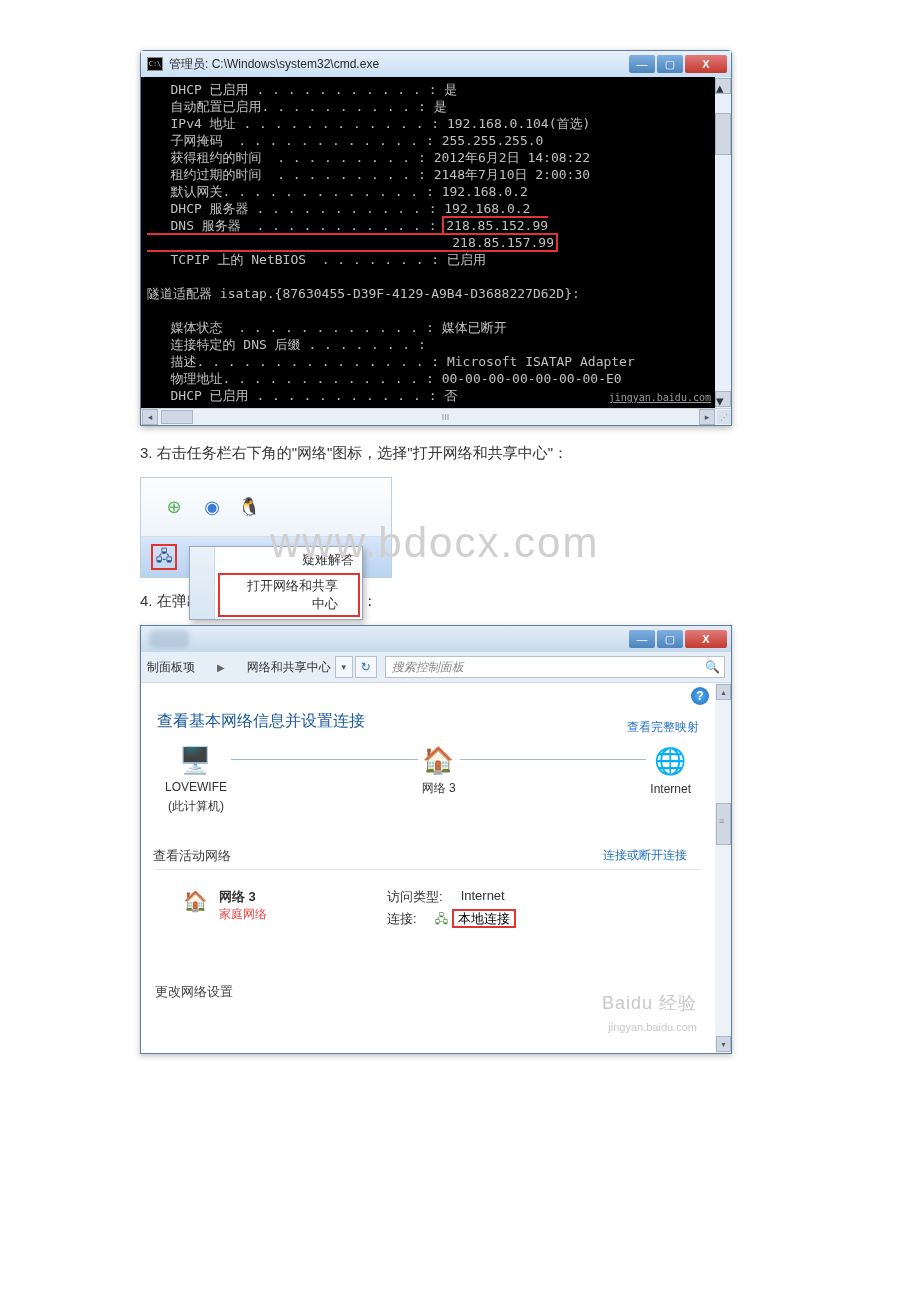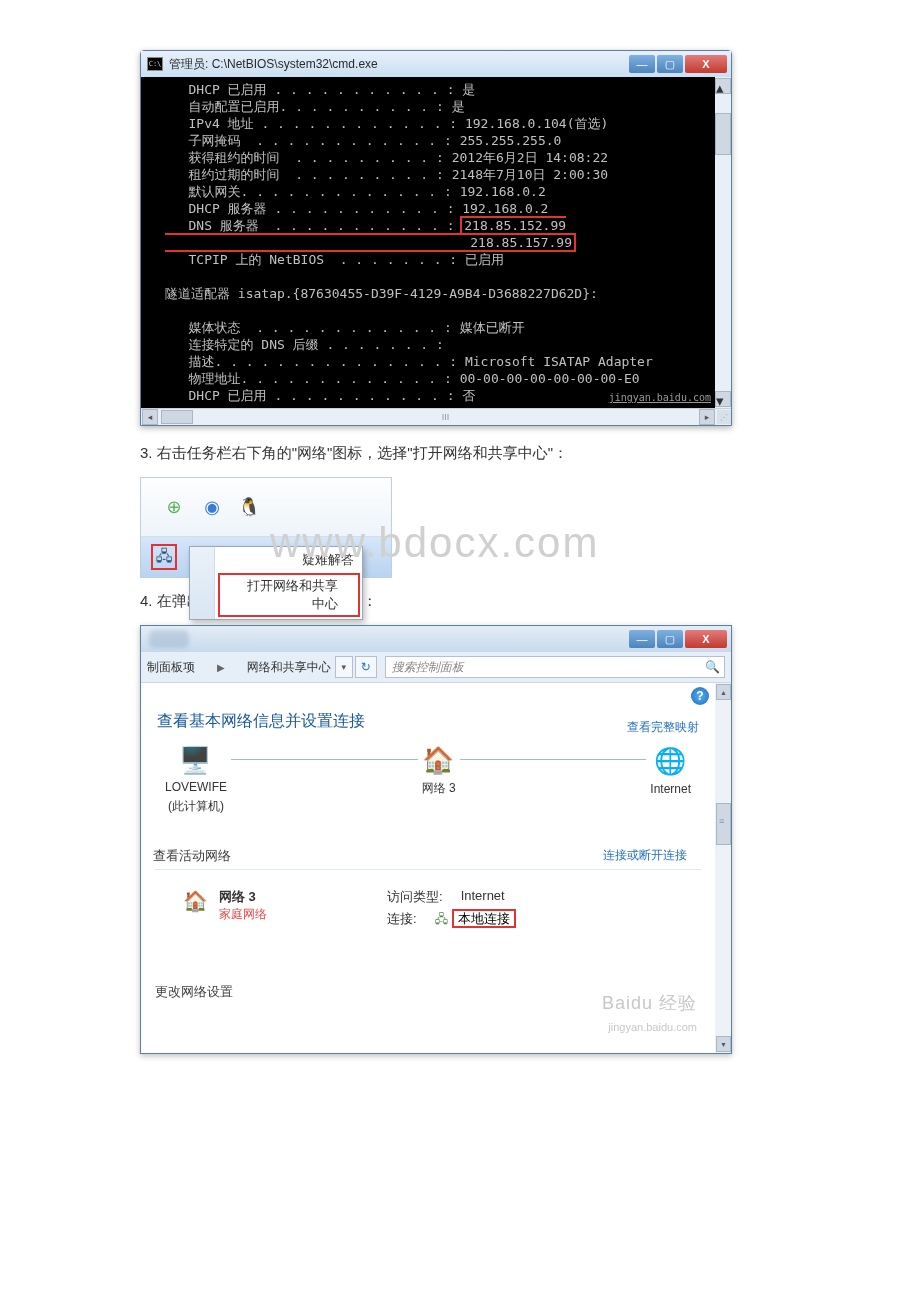--- a/index.html
+++ b/index.html
@@ -49,21 +49,21 @@
   .win-min { width: 26px; background: linear-gradient(#7fb0e0,#4c84bc); }
   .win-max { width: 26px; background: linear-gradient(#7fb0e0,#4c84bc); }
   .win-close { width: 42px; background: linear-gradient(#e27b7b,#c23a2e); font-weight: bold; }
   .cmd-body-wrap { display: flex; background: #e9eff6; }
   .cmd-body {
     background: #000;
     color: #c0c0c0;
     font-family: "NSimSun", "SimSun", Consolas, monospace;
     font-size: 13px;
     line-height: 17px;
-    padding: 4px 24px;
+    padding: 4px 6px;
     white-space: pre;
     overflow: hidden;
     flex: 1;
     position: relative;
   }
   .cmd-scroll {
     width: 16px;
     background: #e9eff6;
     position: relative;
     display: flex;
@@ -232,21 +232,21 @@
     position:absolute; right:18px; bottom:20px;
     color:#c8c8c8; font-size:11px;
   }
 </style>
 </head>
 <body>
 
 <div class="cmd-window">
   <div class="cmd-titlebar">
     <span class="cmd-icon">C:\</span>
-    <span class="cmd-title">管理员: C:\NetBIOS\system32\cmd.exe</span>
+    <span class="cmd-title">管理员: C:\Windows\system32\cmd.exe</span>
     <span class="win-btn win-min">—</span>
     <span class="win-btn win-max">▢</span>
     <span class="win-btn win-close">X</span>
   </div>
   <div class="cmd-body-wrap">
     <div class="cmd-body">   <span>DHCP 已启用</span> . . . . . . . . . . . : <span>是</span>
    <span>自动配置已启用</span>. . . . . . . . . . : <span>是</span>
    <span>IPv4 地址</span> . . . . . . . . . . . . : <span>192.168.0.104(首选)</span>
    <span>子网掩码</span>  . . . . . . . . . . . . : <span>255.255.255.0</span>
    <span>获得租约的时间</span>  . . . . . . . . . : <span>2012年6月2日 14:08:22</span>

